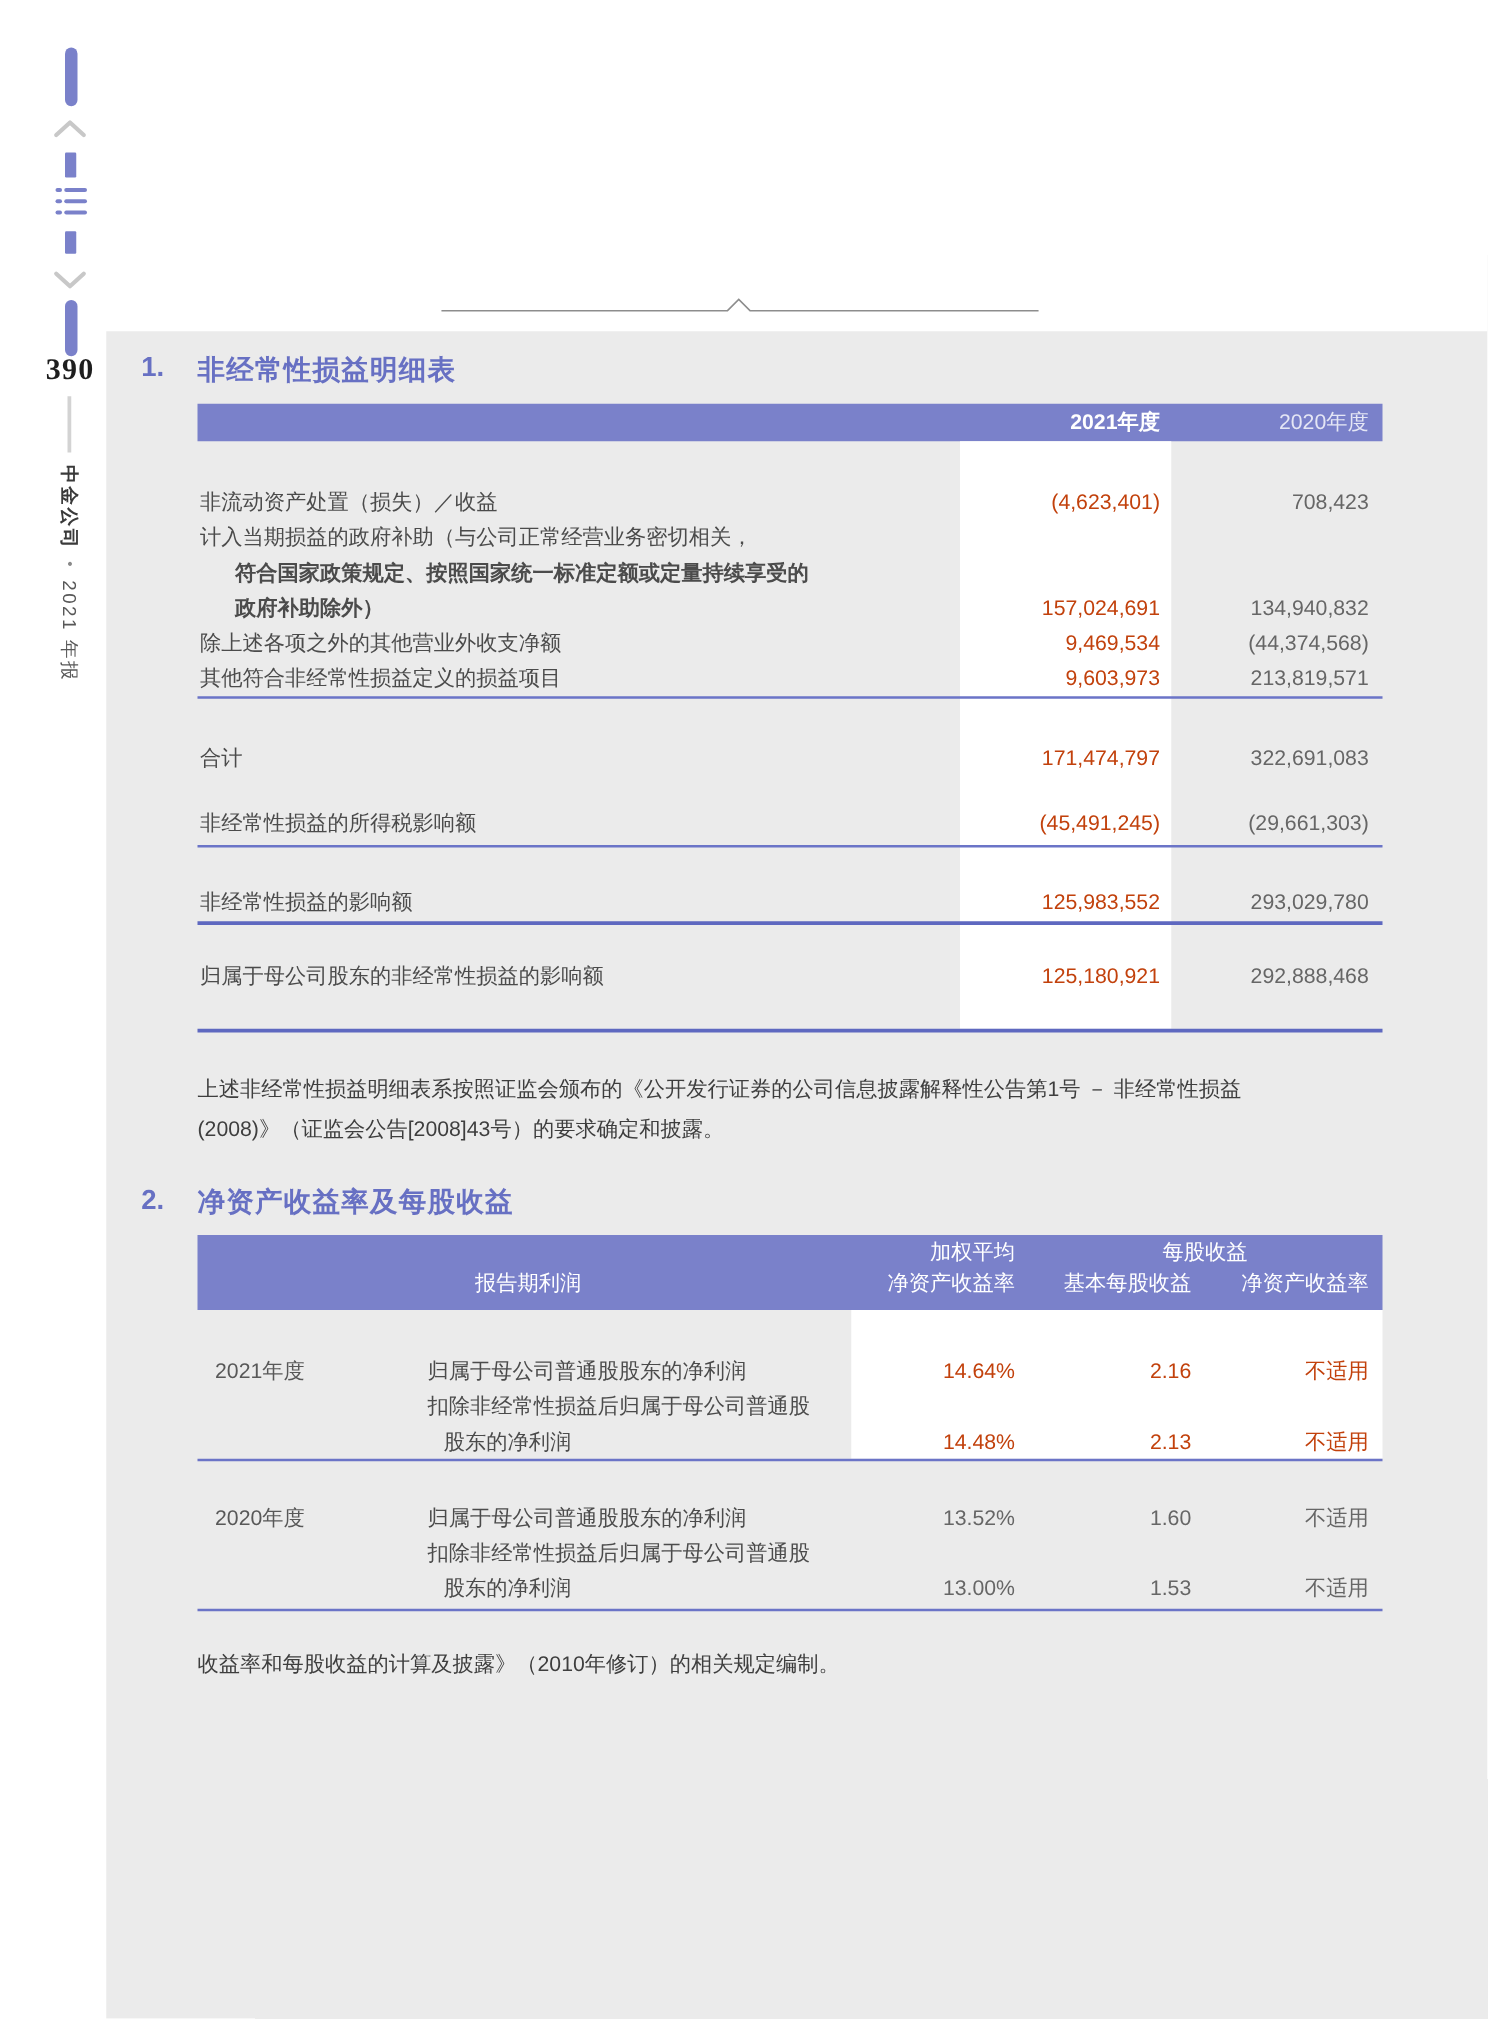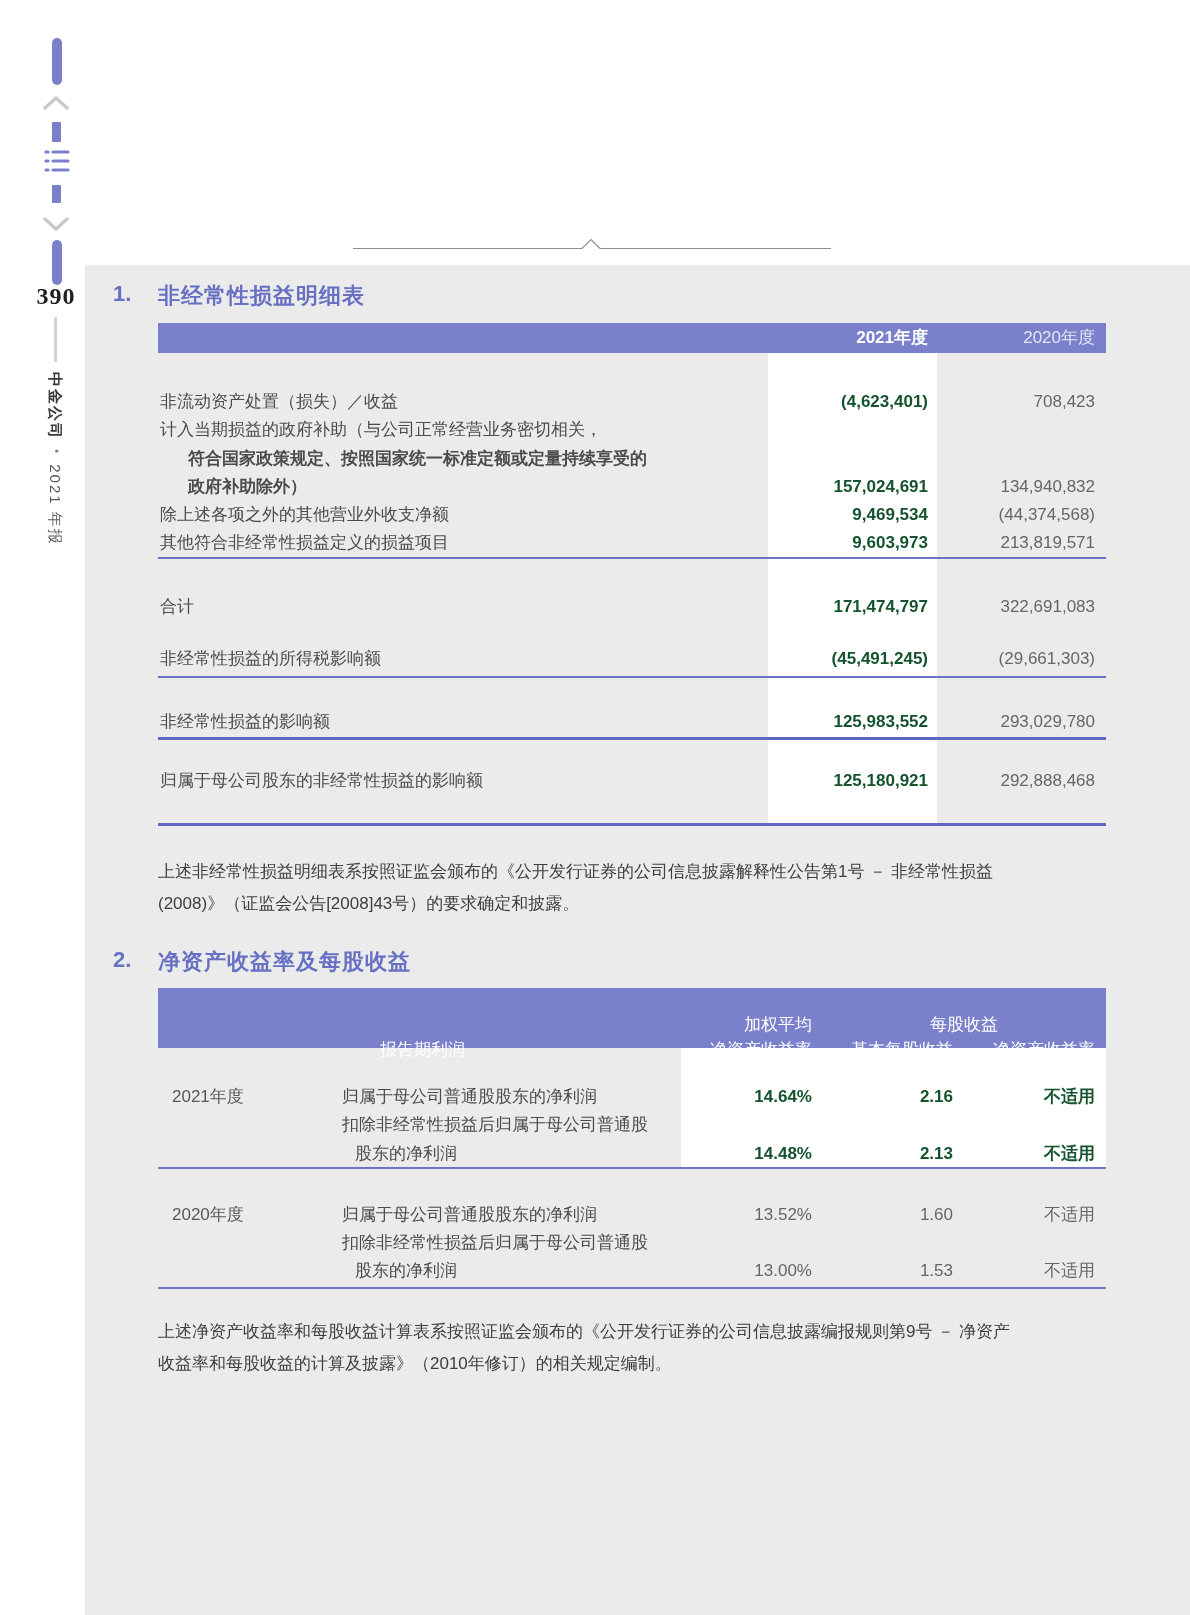--- a/index.html
+++ b/index.html
@@ -39,36 +39,36 @@
   
   .tbl  { position:absolute; left:158px; width:948px; }
   .thead { background:#7a81ca; color:#ffffff; display:flex; }
   .tbody { position:relative; }
   .band { position:absolute; background:#ffffff; }
   .trow { position:absolute; left:0; width:948px; height:28px; line-height:28px;
           display:flex; align-items:center; }
   .rule { position:absolute; left:0; width:948px; }
   .rule.thin  { height:2px; background:#6b74c7; }
   .rule.thick { height:3px; background:#5e68c0; }
-  .v21 { font-weight:700; color:#14532d; }
+  .v21 { font-weight:400; color:#c2410c; }
   .v20 { color:#666666; }
   
   #table1 { top:323px; }
   #table1 .thead { height:30px; line-height:30px; }
   .t1-lbl { width:582px; padding-left:2px; }
   .t1-lbl.ind { padding-left:30px;font-weight:bold; }
   .t1-c21 { width:197px; text-align:right; padding-right:9px; }
   .t1-c20 { width:169px; text-align:right; padding-right:11px; }
   #table1 .thead .t1-c21 { font-weight:700; color:#ffffff; }
   #table1 .thead .t1-c20 { color:rgba(255,255,255,0.8); }
   #t1-body { height:473px; }
   #t1-band { left:610px; top:0; width:169px; height:470px; }
   
   #table2 { top:988px; }
-  #table2 .thead { height:60px; display:block; padding-top:24px; }
+  #table2 .thead { height:60px; display:block; padding-top:1px; }
   .t2hrow { display:flex; line-height:25px; }
   .t2-year { width:172px; padding-left:14px; color:#585858; }
   .t2-desc { width:350px; padding-left:12px; }
   .t2-desc.ind { padding-left:25px; }
   .t2-roe  { width:142px; text-align:right; padding-right:10px; }
   .t2-bas  { width:140px; text-align:right; padding-right:9px; }
   .t2-dil  { width:144px; text-align:right; padding-right:11px; }
   .t2-eps-group { width:284px; text-align:center; }
   .t2-head-desc { width:350px; padding-left:50px; }
   #t2-body { height:241px; }
@@ -263,17 +263,16 @@
         <span class="t2-desc ind">股东的净利润</span>
         <span class="t2-roe v20">13.00%</span>
         <span class="t2-bas v20">1.53</span>
         <span class="t2-dil v20">不适用</span>
       </div>
       <div class="rule thin" style="top:239px"></div>
     </div>
   </div>
 
   <div class="note" id="note2">
-    <div>上述净资产收益率和每股收益计算表系按照证监会颁布的《公开发行证券的公司信息披露编报规则第9号 － 净资产</div>
     <div>收益率和每股收益的计算及披露》（2010年修订）的相关规定编制。</div>
   </div>
 
 </div>
 
 </body></html>

